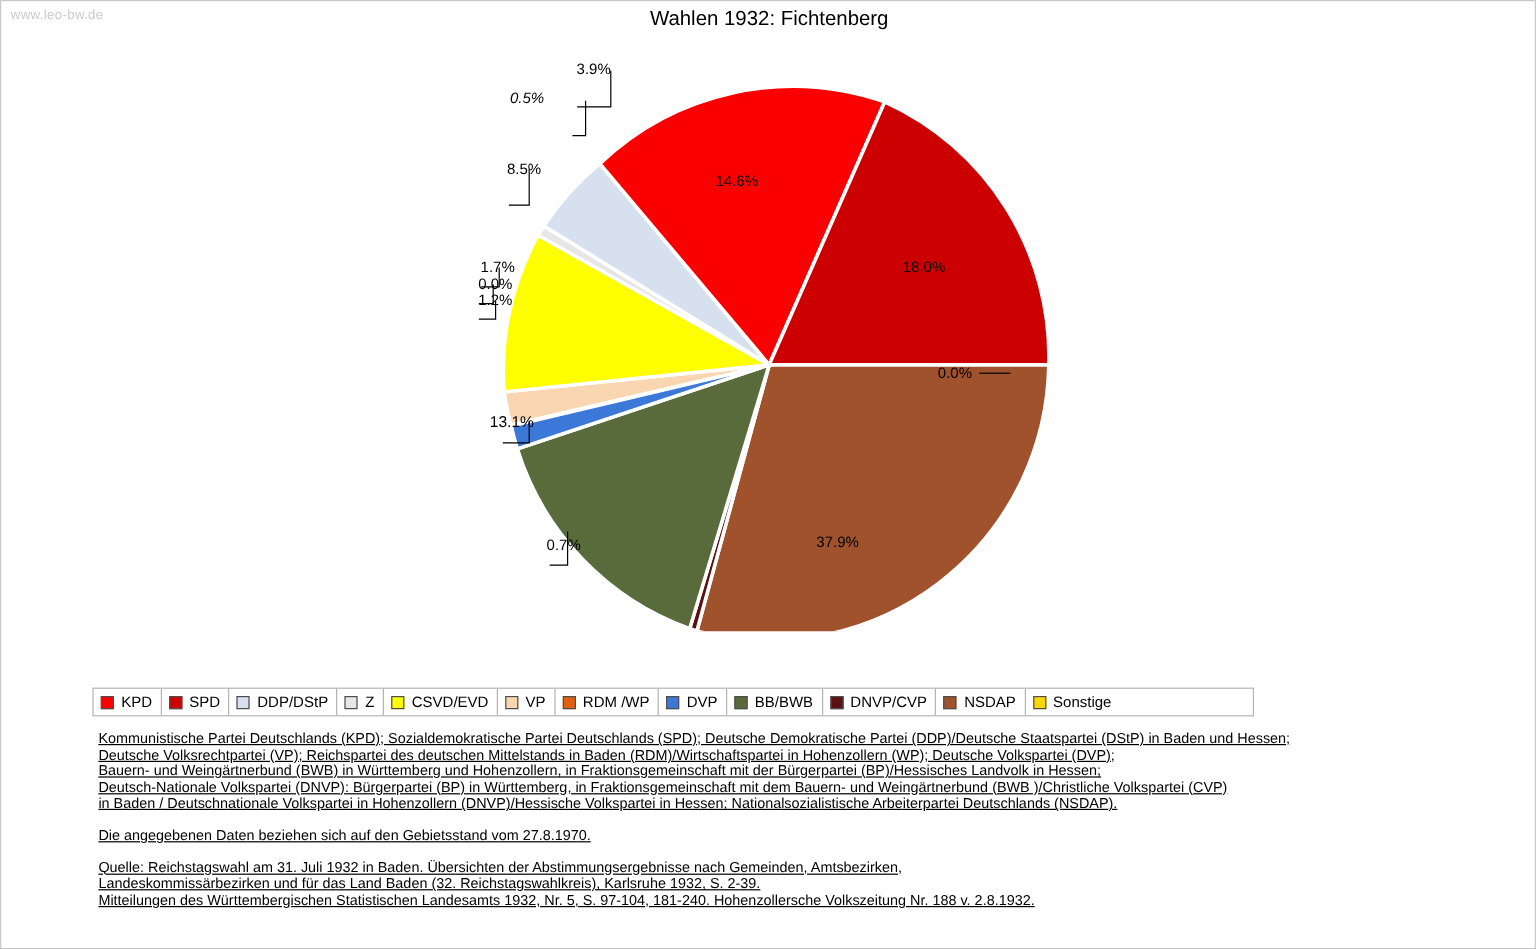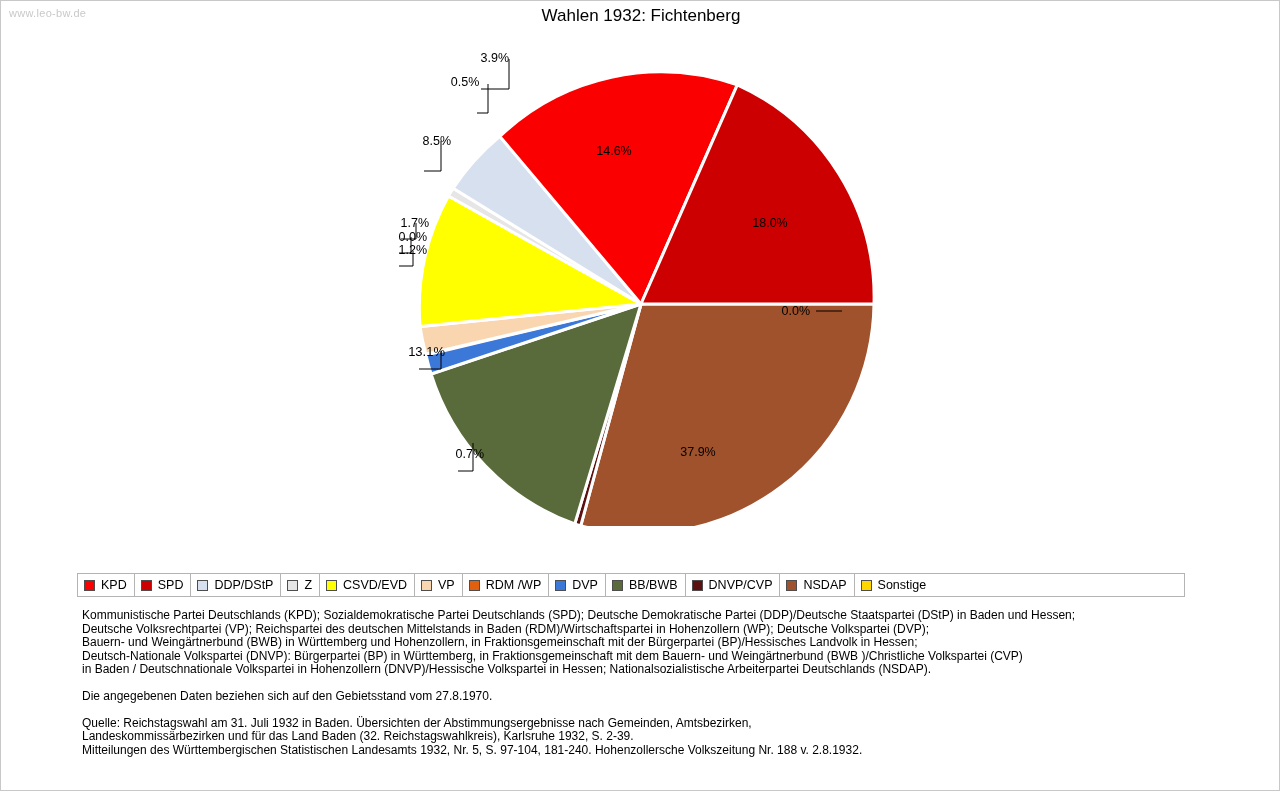--- a/index.html
+++ b/index.html
@@ -68,21 +68,21 @@
   }
   .leader {
     stroke: #000000;
     stroke-width: 1;
     fill: none;
   }
   #legend {
     position: absolute;
     left: 76px;
     top: 572px;
-    width: 1108px;
+    width: 968px;
     height: 24px;
     border: 1px solid #b4b4b4;
     background: #ffffff;
     box-sizing: border-box;
     display: flex;
     align-items: flex-start;
   }
   .legend-item {
     display: flex;
     align-items: center;
@@ -111,20 +111,21 @@
     position: absolute;
     left: 81px;
     top: 608px;
     width: 1130px;
     font-size: 12px;
     line-height: 13.6px;
     color: #000000;
   }
   #footnotes p {
     margin: 0;
+    text-decoration: underline;
   }
   #footnotes .block-gap {
     height: 13px;
   }
 </style>
 </head>
 <body>
 
 <div id="page">
 
@@ -184,21 +185,21 @@
 
       <polyline class="leader" points="412,220 412,235 398,235"></polyline>
 
       <polyline class="leader" points="440,320 440,338 418,338"></polyline>
 
       <polyline class="leader" points="472,412 472,440 457,440"></polyline>
     </svg>
 
     <div style="position:absolute;left:12px;top:0;width:1280px;height:530px;margin-left:20px;">
       <div style="position:absolute;left:396px;top:20px;width:80px;text-align:right;font-size:12.5px;">3.9%</div>
-      <div style="position:absolute;left:392px;top:44px;width:80px;text-align:center;font-size:12.5px;">0.5%</div>
+      <div style="position:absolute;left:392px;top:44px;width:80px;text-align:left;font-size:12.5px;font-style:italic;">0.5%</div>
       <div style="position:absolute;left:338px;top:103px;width:80px;text-align:right;font-size:12.5px;">8.5%</div>
       <div style="position:absolute;left:316px;top:185px;width:80px;text-align:right;font-size:12.5px;">1.7%</div>
       <div style="position:absolute;left:314px;top:199px;width:80px;text-align:right;font-size:12.5px;">0.0%</div>
       <div style="position:absolute;left:314px;top:212px;width:80px;text-align:right;font-size:12.5px;">1.2%</div>
       <div style="position:absolute;left:332px;top:313px;width:80px;text-align:right;font-size:13px;">13.1%</div>
       <div style="position:absolute;left:371px;top:416px;width:80px;text-align:right;font-size:12.5px;">0.7%</div>
     </div>
   </div>
 
   <div id="legend">

